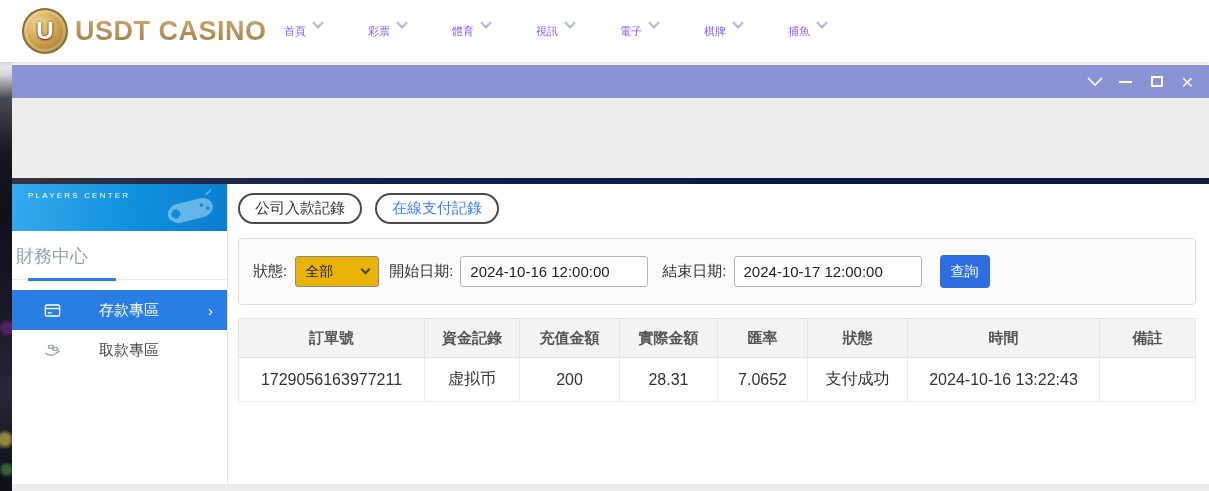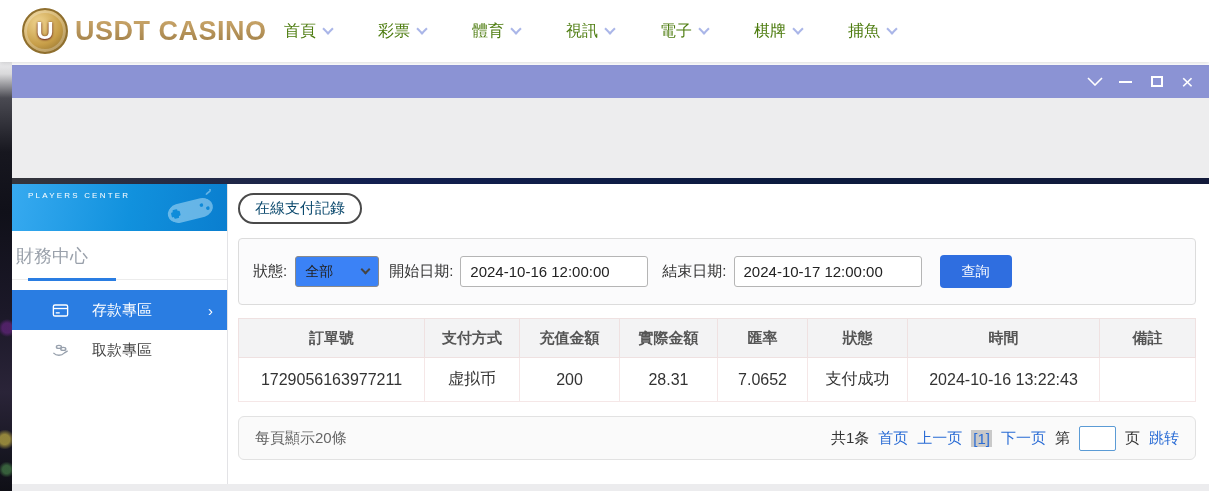--- a/index.html
+++ b/index.html
@@ -13,21 +13,21 @@
   .logo { position:absolute; left:22px; top:8px; display:flex; align-items:center; gap:7px; cursor:pointer; }
   .coin { width:46px; height:46px; border-radius:50%;
     background:radial-gradient(circle at 35% 30%, #f0d490, #c79e48 55%, #7d5f24);
     border:2px solid #8f6f2e; display:flex; align-items:center; justify-content:center;
     box-shadow:inset 0 0 0 3px rgba(255,255,255,.25); }
   .coin-u { font-size:24px; font-weight:bold; color:#fff; text-shadow:0 1px 2px #6d2424, 0 0 3px #8a5a20; }
   .logo-text { font-size:27px; font-weight:800; letter-spacing:.5px; color:#b5905a;
     background:linear-gradient(180deg,#cfab6e,#9c7b44); -webkit-background-clip:text;
     background-clip:text; -webkit-text-fill-color:transparent; }
   .nav { position:absolute; left:284px; top:0; height:62px; display:flex; align-items:center; gap:46px; }
-  .nav-item { display:flex; align-items:center; gap:8px; font-size:16px; color:#4d7c0f; cursor:pointer; white-space:nowrap; }
+  .nav-item { display:flex; gap:8px; font-size:11px; color:#8b5cf6; cursor:pointer; white-space:nowrap; }
   .chev-down { width:8px; height:8px; border-right:2px solid #aab6e8; border-bottom:2px solid #aab6e8;
     transform:rotate(45deg); margin-top:-5px; }
 
   
   .bg-strip { position:absolute; left:0; top:62px; width:12px; height:429px; z-index:2;
     background:
       radial-gradient(circle at 60% 62%, rgba(120,40,150,.55) 0 5px, transparent 9px),
       radial-gradient(circle at 40% 88%, rgba(210,190,70,.65) 0 5px, transparent 10px),
       radial-gradient(circle at 55% 95%, rgba(90,170,90,.5) 0 4px, transparent 8px),
       linear-gradient(180deg,#ececee 0px,#d8d8da 12px,#4a4a52 36px,#17171f 90px,
@@ -54,47 +54,47 @@
   
   .sidebar { width:216px; flex:none; border-right:1px solid #e3e3e6; background:#fff; }
   .sb-header { height:47px; padding:6px 0 0 16px; position:relative; overflow:hidden; color:#fff;
     background:linear-gradient(100deg,#37aaf0 0%,#1191dd 55%,#0a7ecf 100%); }
   .sb-title { font-size:17px; letter-spacing:1px; }
   .sb-sub { font-size:8px; letter-spacing:2.2px; margin-top:1px; }
   .sb-gamepad { position:absolute; right:8px; top:5px; opacity:.5; }
   .sb-section { margin:0 0 10px 0; padding:13px 4px 11px; font-size:18px; color:#9aa1ab;
     border-bottom:1px solid #ececec; position:relative; }
   .sb-section::after { content:""; position:absolute; left:16px; bottom:-2px; width:88px; height:3px; background:#2a7de2; }
-  .sb-item { height:40px; display:flex; align-items:center; padding-left:38px; gap:22px;
+  .sb-item { height:40px; display:flex; align-items:center; padding-left:30px; gap:37px;
     font-size:15px; color:#444; cursor:pointer; position:relative; }
   .sb-item .sb-icon svg { stroke:#98a1ad; }
   .sb-item.active { background:#2a7de2; color:#fff; }
   .sb-item.active .sb-icon svg { stroke:#fff; }
   .sb-icon { width:20px; height:20px; display:flex; align-items:center; justify-content:center; }
   .sb-arrow { position:absolute; right:14px; font-size:15px; color:#fff; }
 
   
   .main { flex:1; padding:7px 13px 0 10px; min-width:0; }
   .tabs { display:flex; gap:13px; margin-top:2px; }
   .tab-pill { height:31px; padding:0 15px; border:2px solid #4a4a4a; border-radius:17px;
     display:flex; align-items:center; font-size:15px; color:#333; background:#fff; cursor:pointer; white-space:nowrap; }
-  .tab-pill.active { color:#0c4a6e; }
+  .tab-pill.active { color:#3b82f6; }
 
   .filter-panel { margin-top:14px; border:1px solid #dcdcdc; border-radius:4px; background:#fbfbfc;
     padding:16px 14px; display:flex; align-items:center; }
   .f-label { font-size:15px; color:#333; white-space:nowrap; }
-  .status-select { width:84px; height:31px; border:1px solid #8a8a8a; border-radius:3px; background:#3b82f6;
+  .status-select { width:84px; height:31px; border:1px solid #8a8a8a; border-radius:3px; background:#eab308;
     display:flex; align-items:center; justify-content:space-between; padding:0 9px;
     font-size:14px; color:#222; margin:0 10px 0 8px; cursor:pointer; }
   .sel-chev { width:7px; height:7px; border-right:2px solid #444; border-bottom:2px solid #444;
     transform:rotate(45deg); margin-top:-4px; }
   .date-input { width:188px; height:31px; border:1px solid #b5b5b5; border-radius:3px;
     font-size:15px; padding:0 9px; color:#222; margin:0 14px 0 7px;
     font-family:"Liberation Sans","DejaVu Sans",sans-serif; }
-  .search-btn { width:72px; height:33px; background:#2f6ee0; color:#fff; border:none; border-radius:4px;
+  .search-btn { width:50px; height:33px; background:#2f6ee0; color:#fff; border:none; border-radius:4px;
     font-size:14px; cursor:pointer; margin-left:4px; }
 
   table.rec { width:100%; border-collapse:collapse; margin-top:13px; table-layout:fixed; }
   table.rec th { background:#f3f3f4; height:39px; font-size:15px; font-weight:bold; color:#555;
     border:1px solid #efe1e1; }
   table.rec td { height:44px; text-align:center; font-size:16px; color:#333;
     border:1px solid #f5e7e7; background:#fff; }
 
   .pagination { margin-top:14px; border:1px solid #e2e2e2; border-radius:6px; background:#fafafa;
     height:44px; display:flex; align-items:center; justify-content:space-between;
@@ -212,20 +212,21 @@
                 <path d="M3 15c4 4 10 4 14 0l4-2.5"></path>
               </svg>
             </span>
             <span>取款專區</span>
           </div>
         </div>
       </aside>
 
       <section class="main">
         <div class="tabs">
+          <div class="tab-pill">公司入款記錄</div>
           <div class="tab-pill active">在線支付記錄</div>
         </div>
 
         <div class="filter-panel">
           <span class="f-label">狀態:</span>
           <div class="status-select">
             <span>全部</span>
             <i class="sel-chev"></i>
           </div>
           <span class="f-label">開始日期:</span>
@@ -242,21 +243,21 @@
               <col style="width:100px">
               <col style="width:98px">
             <col style="width:90px">
               <col style="width:100px">
               <col style="width:192px">
               <col>
           </colgroup>
           <thead>
             <tr>
               <th>訂單號</th>
-              <th>支付方式</th>
+              <th>資金記錄</th>
               <th>充值金額</th>
               <th>實際金額</th>
               <th>匯率</th>
               <th>狀態</th>
               <th>時間</th>
               <th>備註</th>
             </tr>
           </thead>
           <tbody>
             <tr>
@@ -265,32 +266,18 @@
               <td>200</td>
               <td>28.31</td>
               <td>7.0652</td>
               <td>支付成功</td>
               <td>2024-10-16 13:22:43</td>
               <td></td>
             </tr>
           </tbody>
         </table>
 
-        <div class="pagination">
-          <span class="pg-left">每頁顯示20條</span>
-          <div class="pg-right">
-            <span>共1条</span>
-            <span class="pg-link">首页</span>
-            <span class="pg-link">上一页</span>
-            <span class="pg-current">[1]</span>
-            <span class="pg-link">下一页</span>
-            <span>第</span>
-            <input class="pg-input" type="text" style="">
-            <span>页</span>
-            <span class="pg-link">跳转</span>
-          </div>
-        </div>
       </section>
     </div>
 
     <div class="modal-bottom"></div>
   </div>
 </div>
 
 </body></html>

